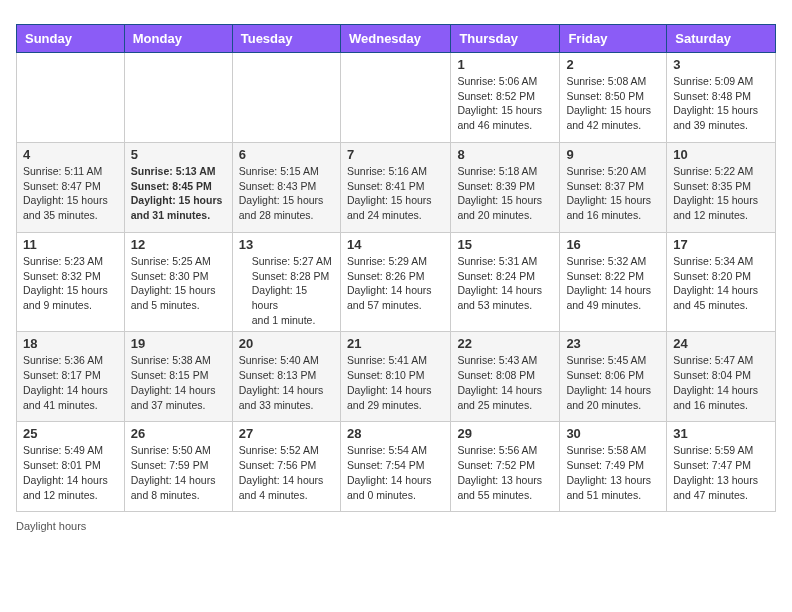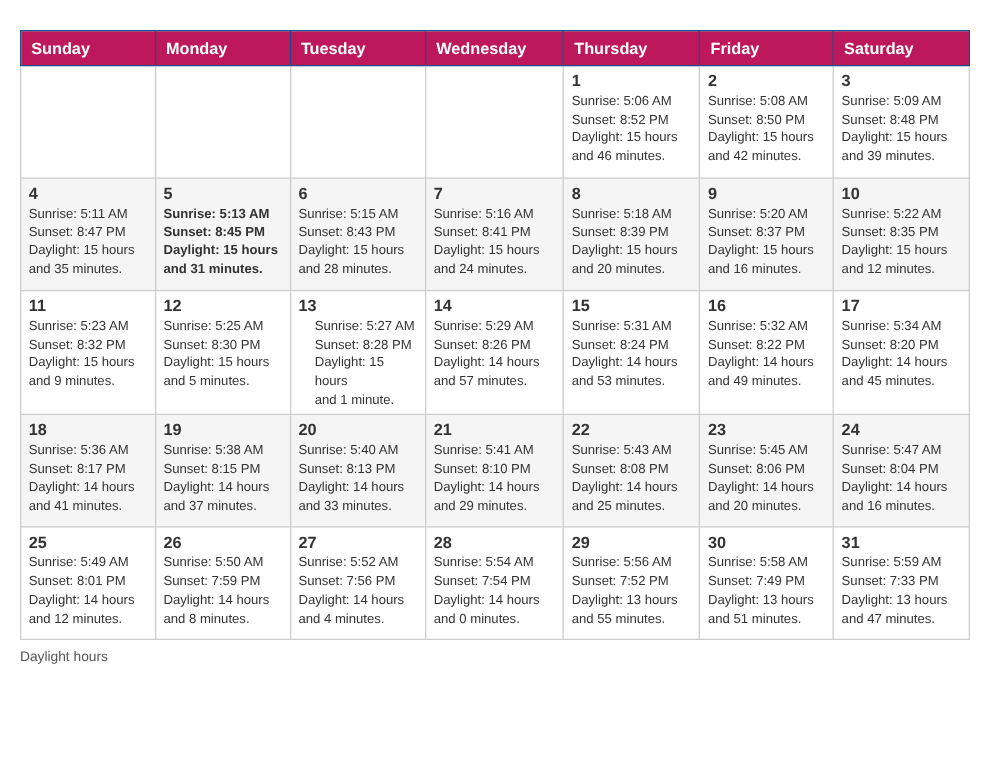--- a/index.html
+++ b/index.html
@@ -33,21 +33,21 @@
       font-size: 16px;
       color: #555;
       margin-top: 2px;
     }
     .calendar {
       width: 100%;
       border-collapse: collapse;
       font-size: 11px;
     }
     .calendar th {
-      background-color: #be185d;
+      background-color: #8b5cf6;
       color: white;
       text-align: left;
       padding: 6px 8px;
       font-size: 13px;
       font-weight: bold;
       border: 1px solid #1a4f8a;
     }
     .calendar td {
       border: 1px solid #ccc;
       vertical-align: top;
@@ -319,21 +319,21 @@
         <td>
           <div class="day-number">30</div>
           <div class="day-info" style="white-space: pre-line;">Sunrise: 5:58 AM
 Sunset: 7:49 PM
 Daylight: 13 hours
 and 51 minutes.</div>
         </td>
         <td>
           <div class="day-number">31</div>
           <div class="day-info" style="white-space: pre-line;">Sunrise: 5:59 AM
-Sunset: 7:33 PM
+Sunset: 7:47 PM
 Daylight: 13 hours
 and 47 minutes.</div>
         </td>
       </tr>
     </tbody>
 </table>
 
 <div class="footer">
   <span>Daylight hours</span>
 </div>

